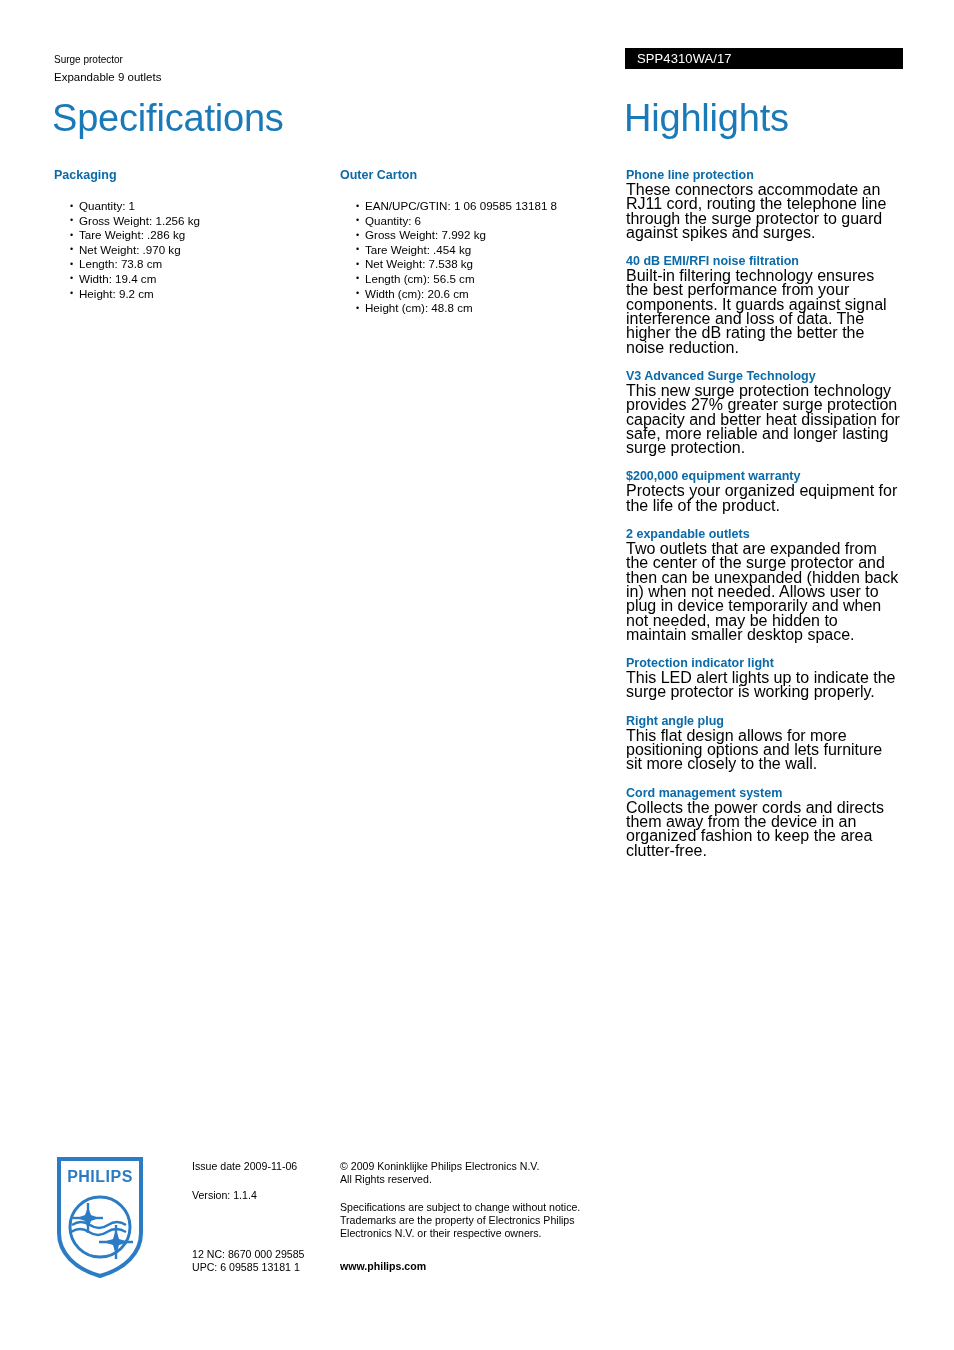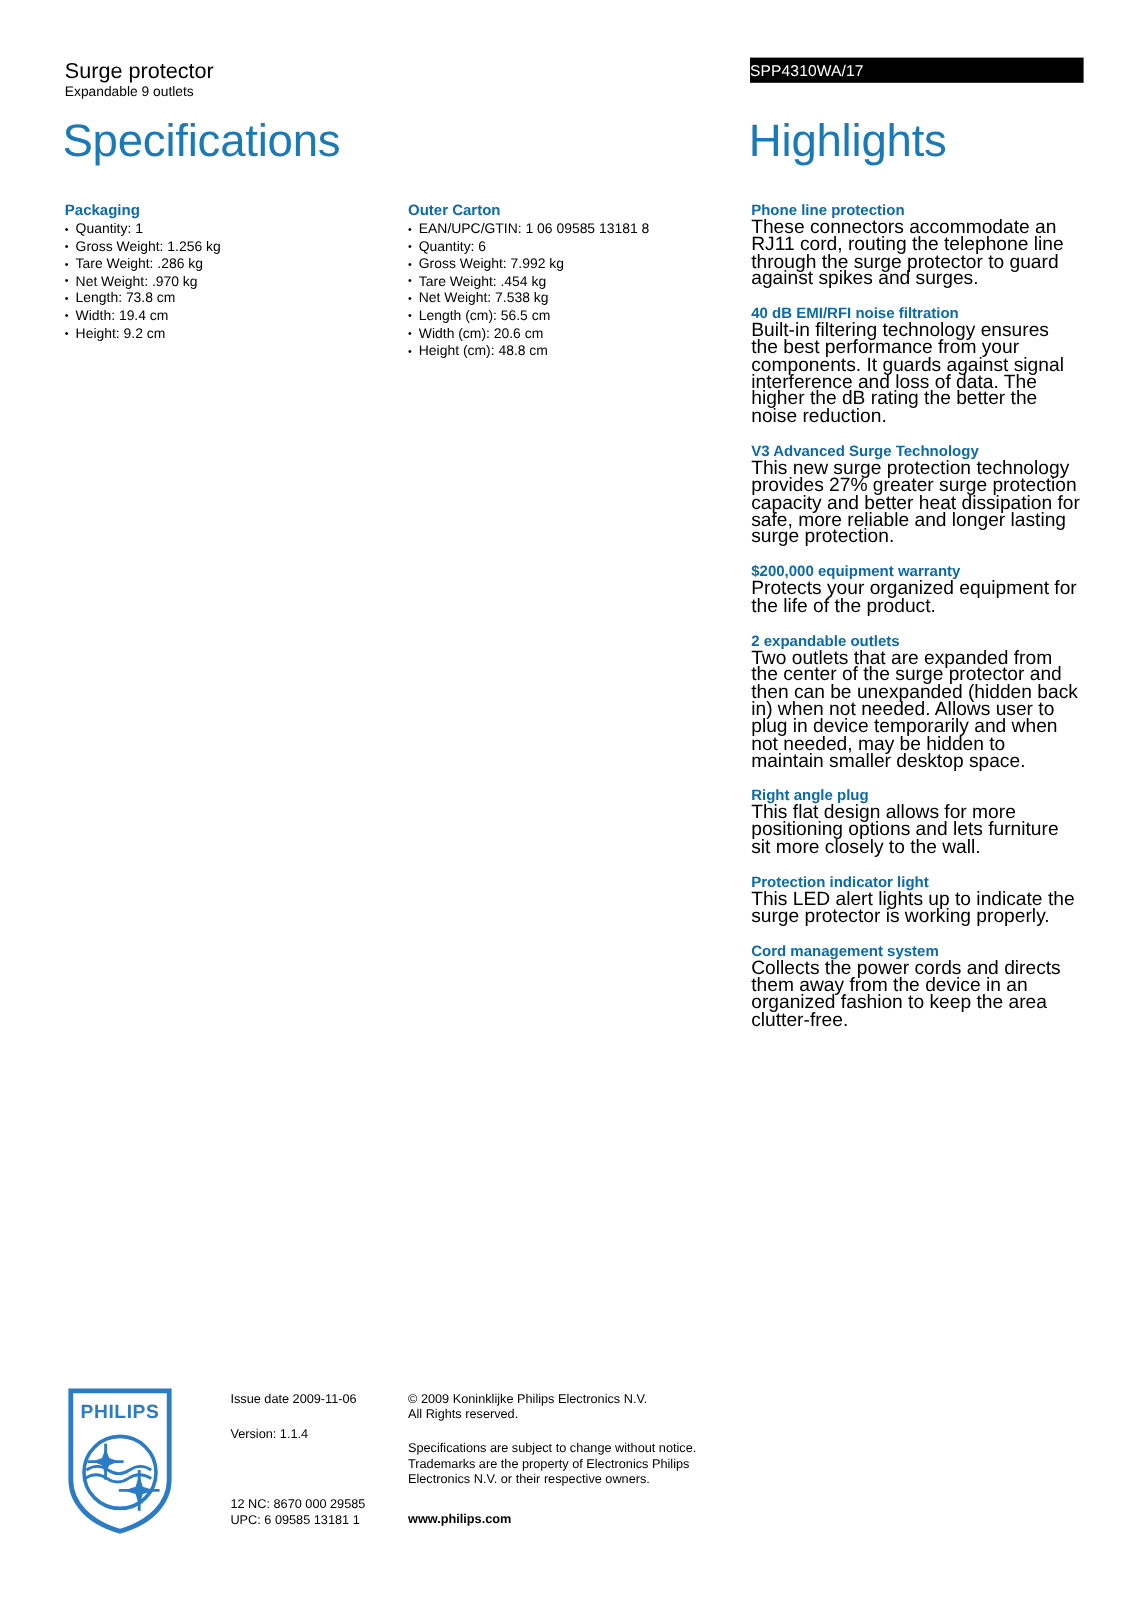--- a/index.html
+++ b/index.html
@@ -21,21 +21,21 @@
     width: 954px;
     height: 1350px;
     overflow: hidden;
   }
 
   
   .product-line {
     position: absolute;
     left: 54px;
     top: 52px;
-    font-size: 18px;
+    font-size: 10px;
     line-height: 15.5px;
     color: #000;
   }
   .product-sub {
     position: absolute;
     left: 54px;
     top: 70px;
     font-size: 11.5px;
     line-height: 14px;
     color: #000;
@@ -44,21 +44,21 @@
   .code-banner {
     position: absolute;
     left: 625px;
     top: 48px;
     width: 278px;
     height: 21px;
     background: #000000;
     color: #ffffff;
     font-size: 13px;
     line-height: 21px;
-    padding-left: 0;
+    padding-left: 12px;
     box-sizing: border-box;
     letter-spacing: 0.1px;
   }
 
   
   .title-specs {
     position: absolute;
     left: 52px;
     top: 96px;
     font-size: 38px;
@@ -93,21 +93,21 @@
   }
   .spec-head {
     font-size: 12.5px;
     font-weight: bold;
     color: #0b6aa8;
     line-height: 16px;
     margin-bottom: 1px;
   }
   .spec-list {
     list-style: none;
-    margin: 0;
+    margin: 16px;
     padding: 0;
   }
   .spec-list li {
     font-size: 11.6px;
     line-height: 14.6px;
     color: #000;
     padding-left: 9px;
     position: relative;
     white-space: nowrap;
   }
@@ -246,26 +246,26 @@
       </div>
       <div class="hl-block">
         <div class="hl-head">$200,000 equipment warranty</div>
         <div class="hl-body">Protects your organized equipment for the life of the product.</div>
       </div>
       <div class="hl-block">
         <div class="hl-head">2 expandable outlets</div>
         <div class="hl-body">Two outlets that are expanded from the center of the surge protector and then can be unexpanded (hidden back in) when not needed. Allows user to plug in device temporarily and when not needed, may be hidden to maintain smaller desktop space.</div>
       </div>
       <div class="hl-block">
+        <div class="hl-head">Protection indicator light</div>
+        <div class="hl-body">This LED alert lights up to indicate the surge protector is working properly.</div>
+      </div>
+      <div class="hl-block">
         <div class="hl-head">Right angle plug</div>
         <div class="hl-body">This flat design allows for more positioning options and lets furniture sit more closely to the wall.</div>
-      </div>
-      <div class="hl-block">
-        <div class="hl-head">Protection indicator light</div>
-        <div class="hl-body">This LED alert lights up to indicate the surge protector is working properly.</div>
       </div>
       <div class="hl-block">
         <div class="hl-head">Cord management system</div>
         <div class="hl-body">Collects the power cords and directs them away from the device in an organized fashion to keep the area clutter-free.</div>
       </div>
     </div>
 
   <div class="footer">
 
     <div class="logo-wrap">

